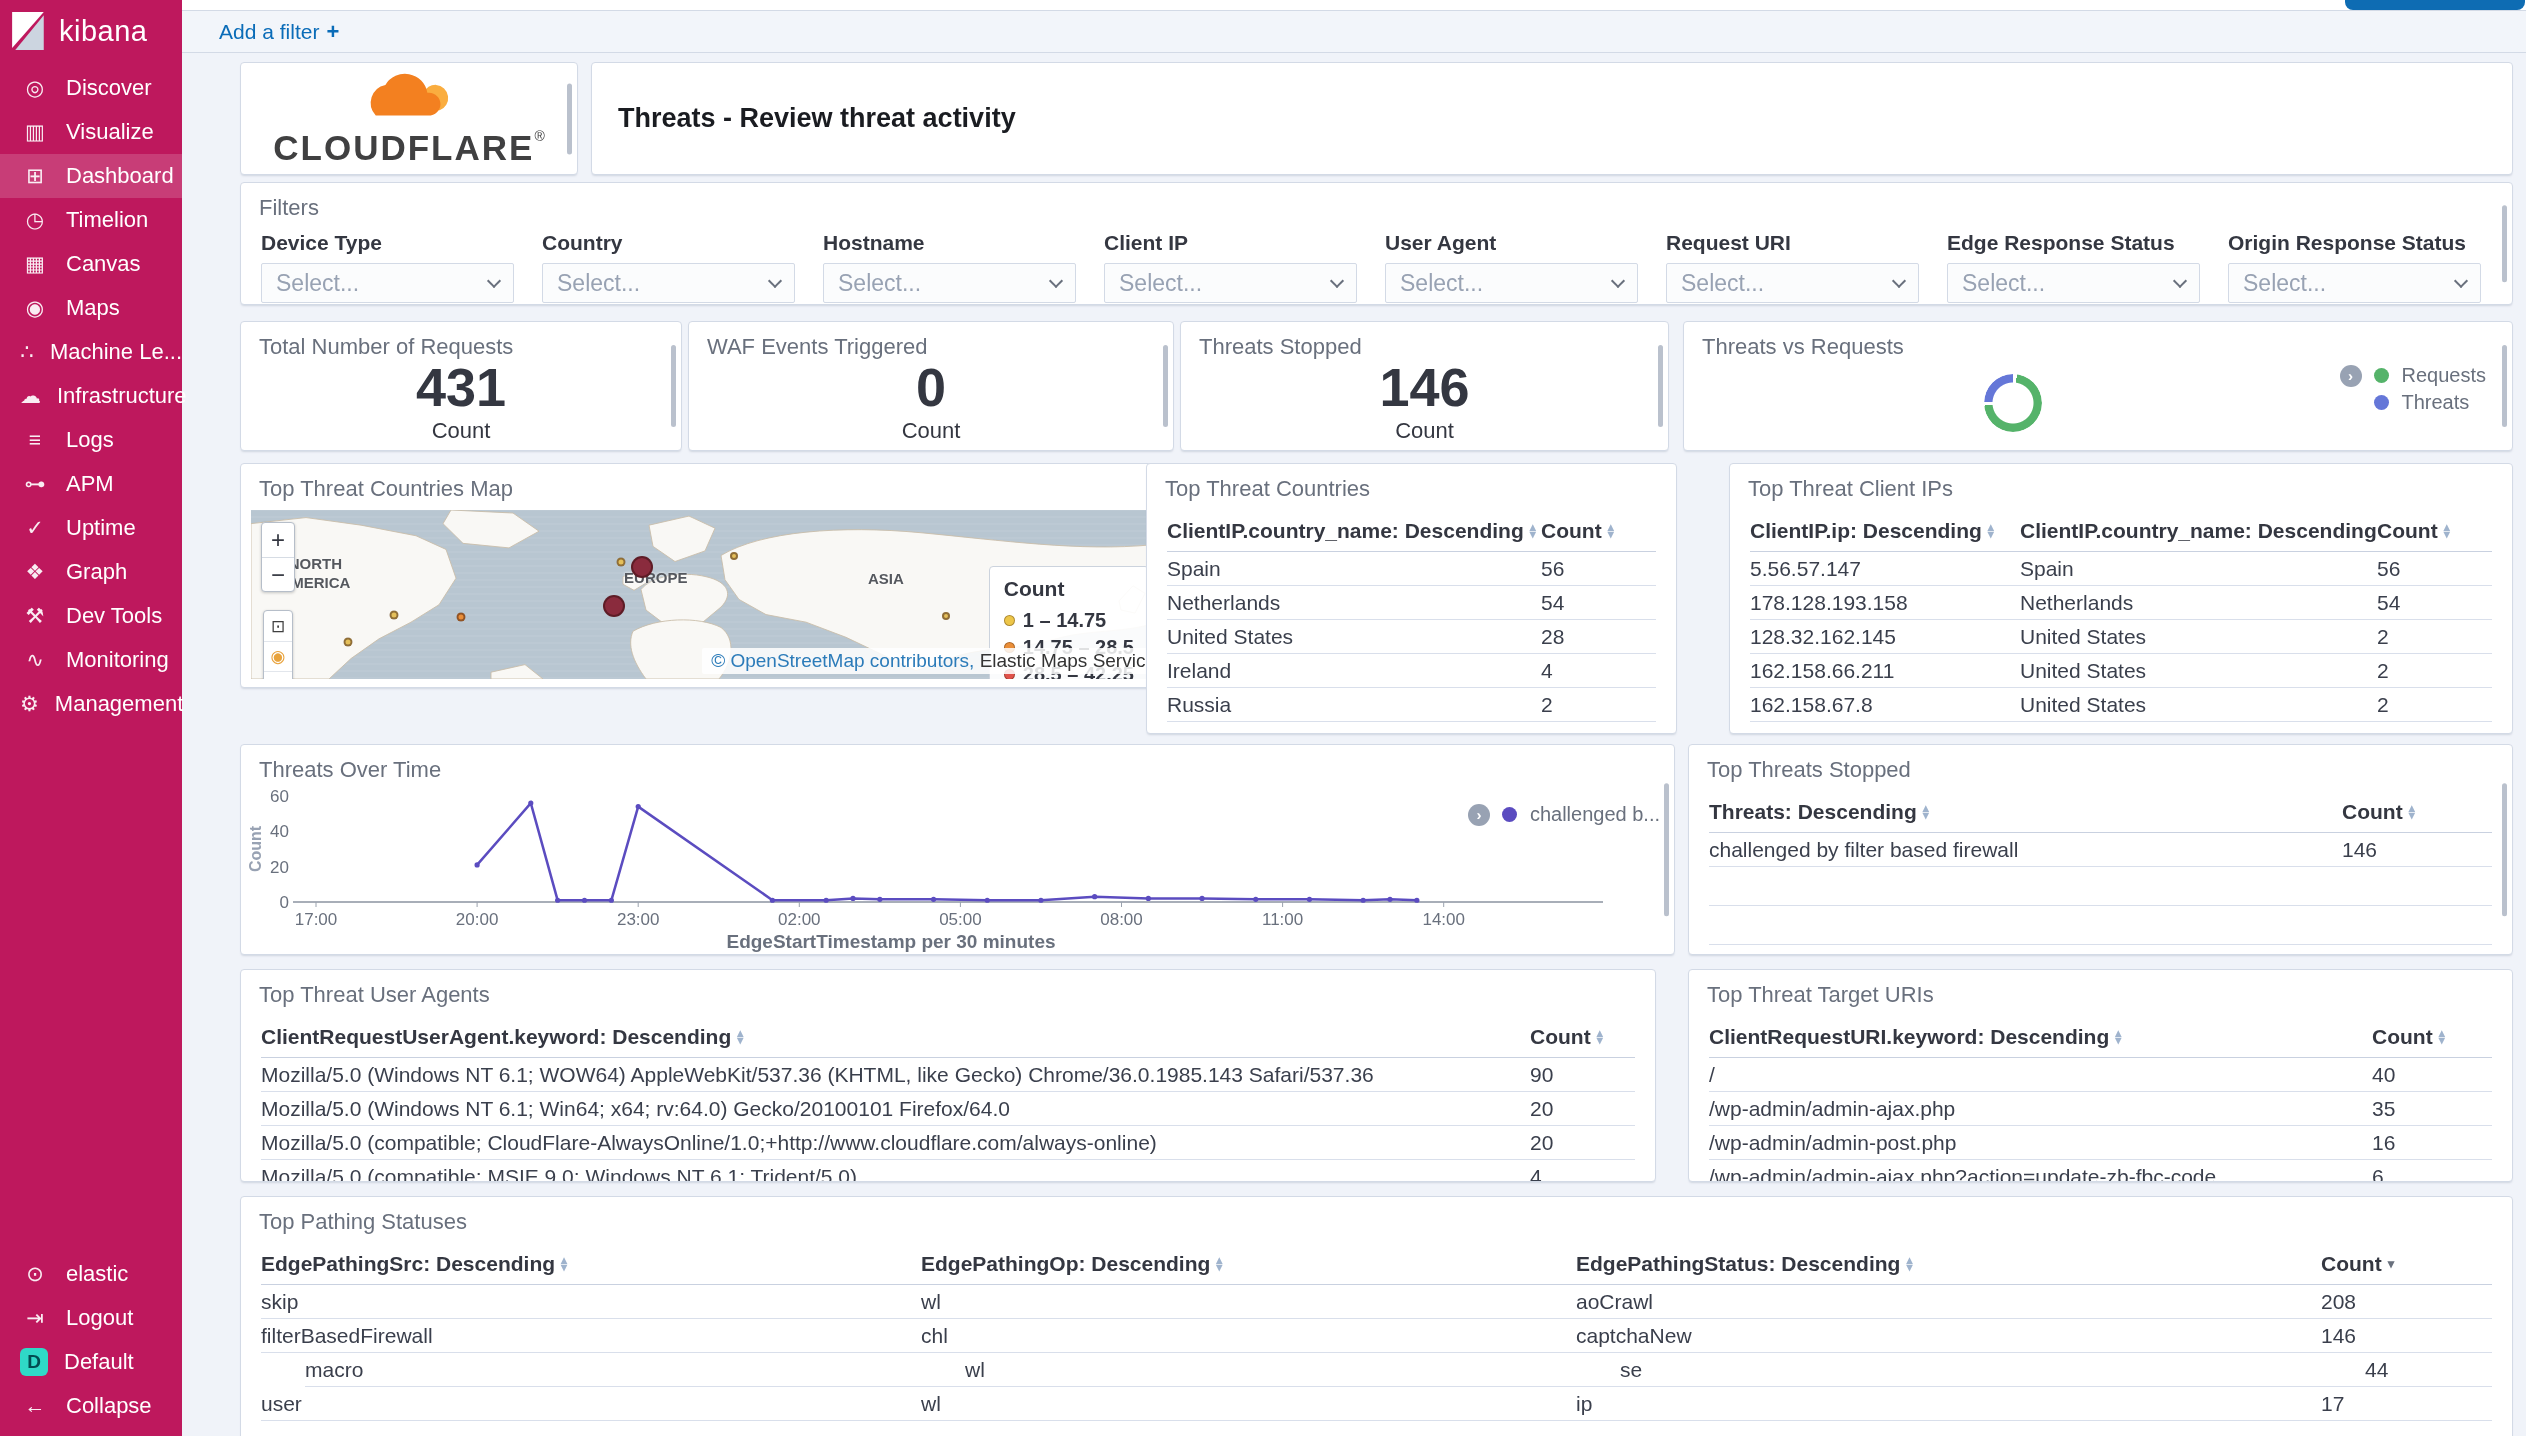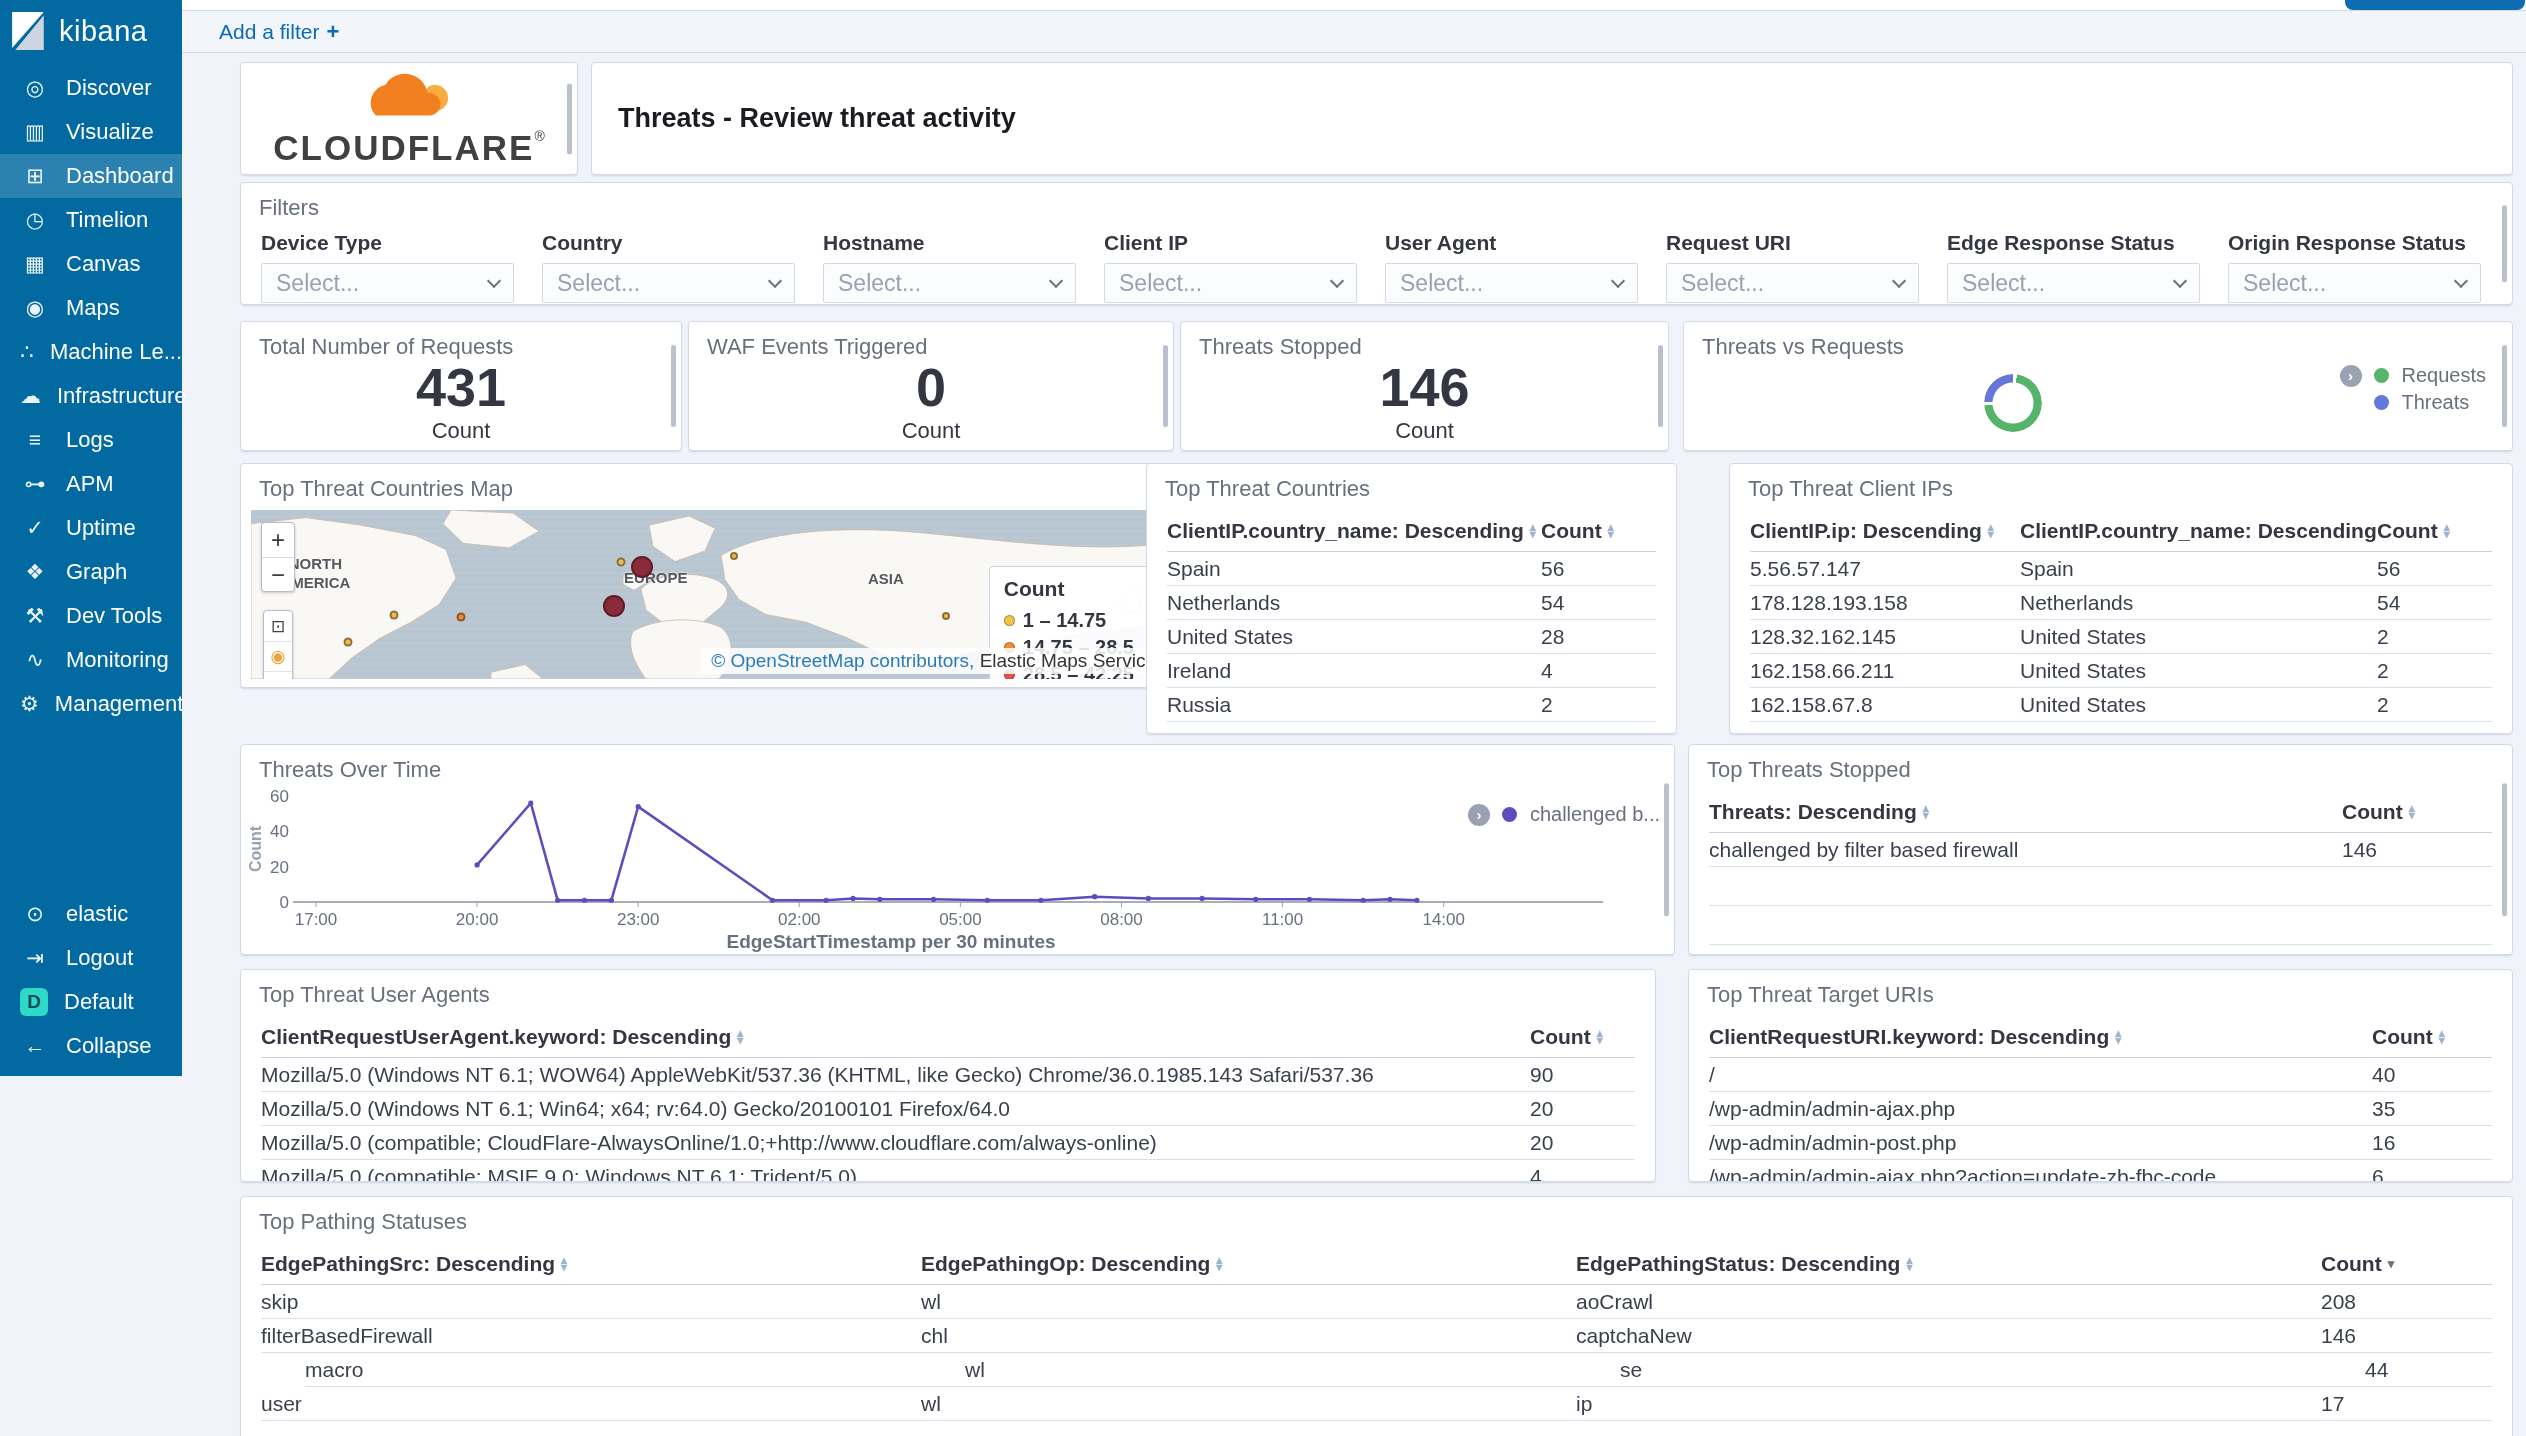--- a/index.html
+++ b/index.html
@@ -1,20 +1,20 @@
 <!DOCTYPE html>
 <html><head>
 <meta charset="utf-8">
 <style>
   *{margin:0;padding:0;box-sizing:border-box;}
   html,body{width:2526px;height:1436px;overflow:hidden;}
   body{font-family:"Liberation Sans",sans-serif;background:#f0f3f9;position:relative;color:#343741;}
 
   
-  .sidebar{position:absolute;left:0;top:0;width:182px;height:1076px;background:#0369a1;z-index:5;}
+  .sidebar{position:absolute;left:0;top:0;width:182px;height:1436px;background:#be185d;z-index:5;}
   .logo-row{display:flex;align-items:center;gap:13px;padding:12px 0 16px 12px;}
   .logo-text{color:#fff;font-size:29px;font-weight:500;letter-spacing:.5px;}
   .nav-item{height:44px;display:flex;align-items:center;gap:16px;padding-left:20px;cursor:pointer;}
   .nav-item.active{background:rgba(255,255,255,.16);}
   .nav-icon{width:30px;text-align:center;font-size:21px;color:#fff;opacity:.92;}
   .nav-label{color:#fff;font-size:22px;white-space:nowrap;}
   .sidebar-footer{position:absolute;bottom:8px;left:0;width:100%;}
   .space-badge{width:28px;height:28px;border-radius:6px;background:#2fd9c7;color:#024d52;font-weight:bold;font-size:19px;display:flex;align-items:center;justify-content:center;}
 
   

